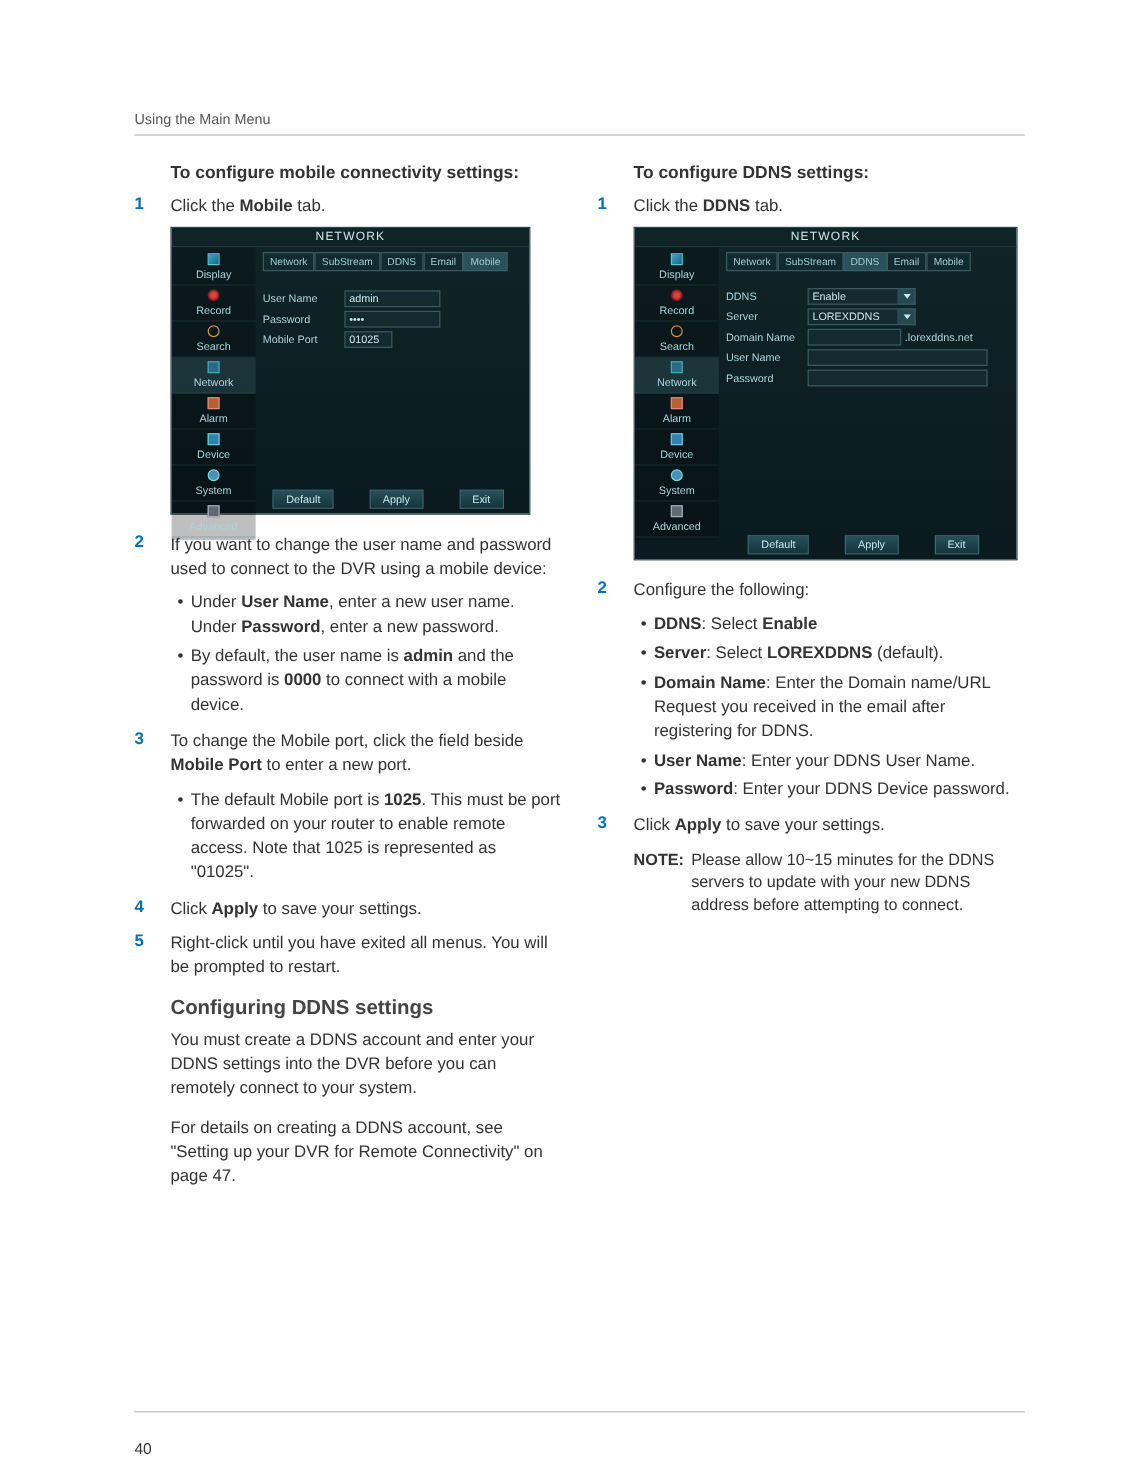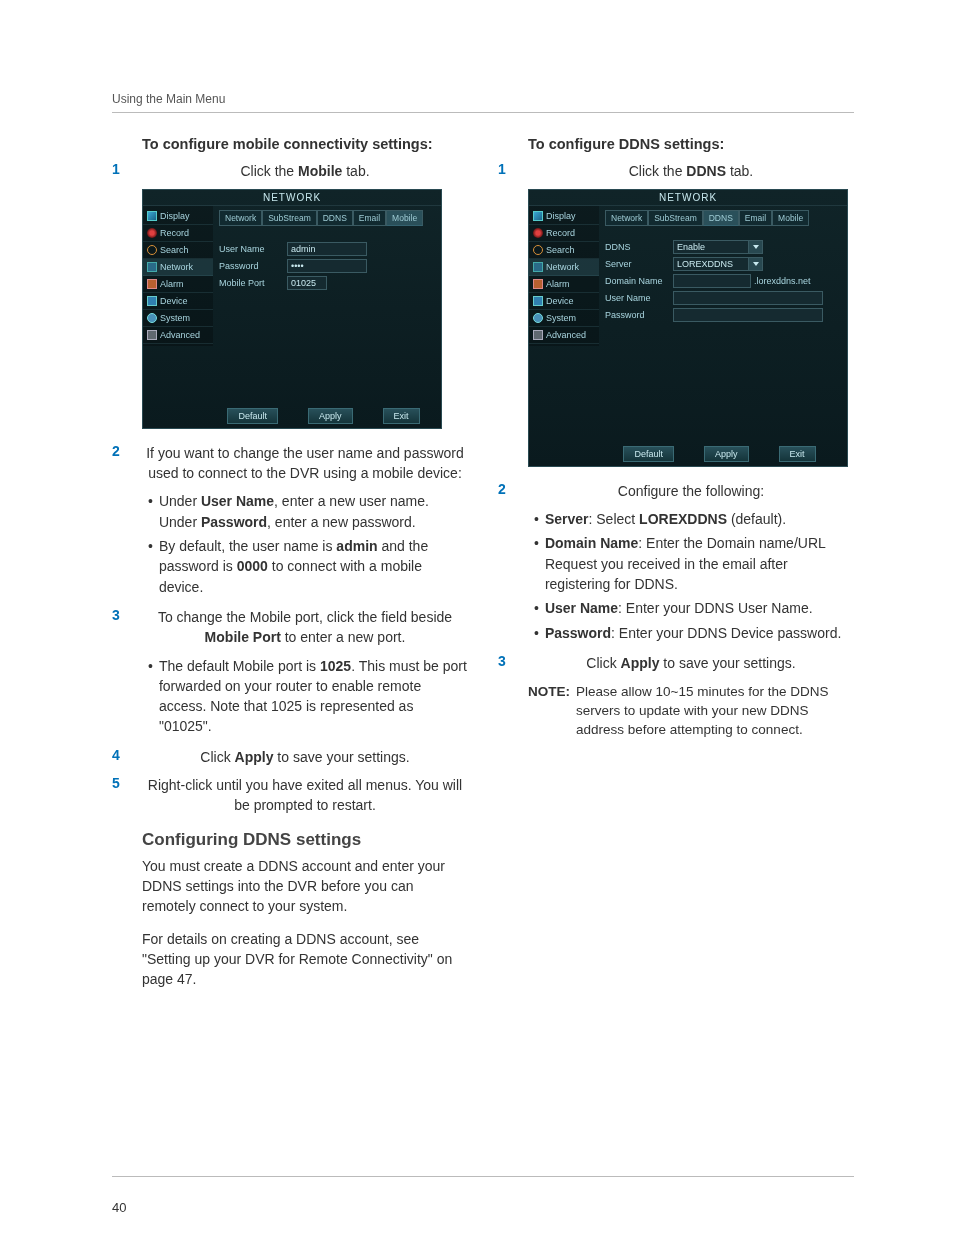--- a/index.html
+++ b/index.html
@@ -5,39 +5,39 @@
   * { box-sizing: border-box; margin: 0; padding: 0; }
   body { font-family: Arial, Helvetica, sans-serif; color: #333; background: #fff; width: 954px; margin: 0 auto; }
   .page { padding: 92px 100px 40px 112px; position: relative; min-height: 1235px; }
   .header { font-size: 12px; color: #555; margin-bottom: 6px; }
   .divider { border: none; border-top: 1px solid #bbb; margin-bottom: 22px; }
   .columns { display: flex; gap: 30px; }
   .col { flex: 1; min-width: 0; }
   .heading-bold { font-weight: bold; font-size: 14.5px; line-height: 1.35; margin-bottom: 6px; margin-left: 30px; }
   .step { display: flex; align-items: flex-start; margin-bottom: 8px; }
   .step-num { color: #0071b8; font-weight: bold; font-size: 14px; width: 30px; flex-shrink: 0; }
-  .step-body { font-size: 14px; line-height: 1.45; flex: 1; text-align: center; }
+  .step-body { font-size: 14px; line-height: 1.45; flex: 1; }
   .bullet-list { margin-left: 36px; margin-top: 6px; margin-bottom: 10px; }
   .bullet { display: flex; font-size: 14px; line-height: 1.45; margin-bottom: 4px; }
   .bullet::before { content: "•"; margin-right: 6px; }
   .bullet-body { flex: 1; }
   .subhead { font-size: 17px; font-weight: bold; color: #444; margin: 14px 0 6px 30px; }
   .para { font-size: 14px; line-height: 1.45; margin-left: 30px; margin-bottom: 12px; }
   .note { display: flex; margin-left: 30px; font-size: 13.5px; line-height: 1.4; }
   .note-label { font-weight: bold; margin-right: 6px; flex-shrink: 0; }
   .screenshot { margin: 6px 0 14px 30px; }
   .foot-divider { border: none; border-top: 1px solid #bbb; position: absolute; bottom: 58px; left: 112px; right: 100px; }
   .pagenum { position: absolute; bottom: 20px; left: 112px; font-size: 13px; }
 
   
   .dvr { background: linear-gradient(180deg,#102428 0%,#0a1a1e 100%); border: 1px solid #2a4a52; color: #9ecbd4; font-size: 9.5px; position: relative; }
   .dvr-title { text-align: center; padding: 2px 0; font-size: 10px; letter-spacing: 1px; color: #c8e8ee; border-bottom: 1px solid #20383e; }
   .dvr-body { display: flex; }
   .dvr-side { width: 70px; background: rgba(0,0,0,0.25); padding: 2px 0; }
-  .dvr-item { display: flex; align-items: center; gap: 3px; padding: 3px 4px; color: #a8d4de; font-size: 9px; border-bottom: 1px solid rgba(60,100,110,0.3); }
+  .dvr-item { display: flex; align-items: center; gap: 3px; padding: 3px 4px; color: #a8d4de; font-size: 9px; border-bottom: 1px solid rgba(60,100,110,0.3); flex-direction: column; }
   .dvr-item.active { background: rgba(80,140,155,0.25); }
   .dvr-icon { width: 10px; height: 10px; display: inline-block; flex-shrink: 0; }
   .ic-display { background: linear-gradient(135deg,#3ba8d4,#1a6488); border: 1px solid #5cc; }
   .ic-record { background: radial-gradient(circle,#e04040 30%,#6a1515 70%); border-radius: 50%; }
   .ic-search { border: 1px solid #d89038; border-radius: 50%; position: relative; }
   .ic-network { background: #2a6a88; border: 1px solid #4aa; }
   .ic-alarm { background: #b86030; border: 1px solid #d88; }
   .ic-device { background: #3080b0; border: 1px solid #6cc; }
   .ic-system { background: #4890b8; border: 1px solid #7dd; border-radius: 50%; }
   .ic-advanced { background: #606870; border: 1px solid #aab; }
@@ -273,20 +273,23 @@
           </div>
         </div>
       </div>
 
       <div class="step">
         <div class="step-num">2</div>
         <div class="step-body">Configure the following:</div>
       </div>
       <div class="bullet-list">
         <div class="bullet">
+            <div class="bullet-body"><b>DDNS</b><span>: Select </span><b>Enable</b></div>
+          </div>
+        <div class="bullet">
             <div class="bullet-body"><b>Server</b><span>: Select </span><b>LOREXDDNS</b><span> (default).</span></div>
           </div>
         <div class="bullet">
             <div class="bullet-body"><b>Domain Name</b><span>: Enter the Domain name/URL Request you received in the email after registering for DDNS.</span></div>
           </div>
         <div class="bullet">
             <div class="bullet-body"><b>User Name</b><span>: Enter your DDNS User Name.</span></div>
           </div>
         <div class="bullet">
             <div class="bullet-body"><b>Password</b><span>: Enter your DDNS Device password.</span></div>

